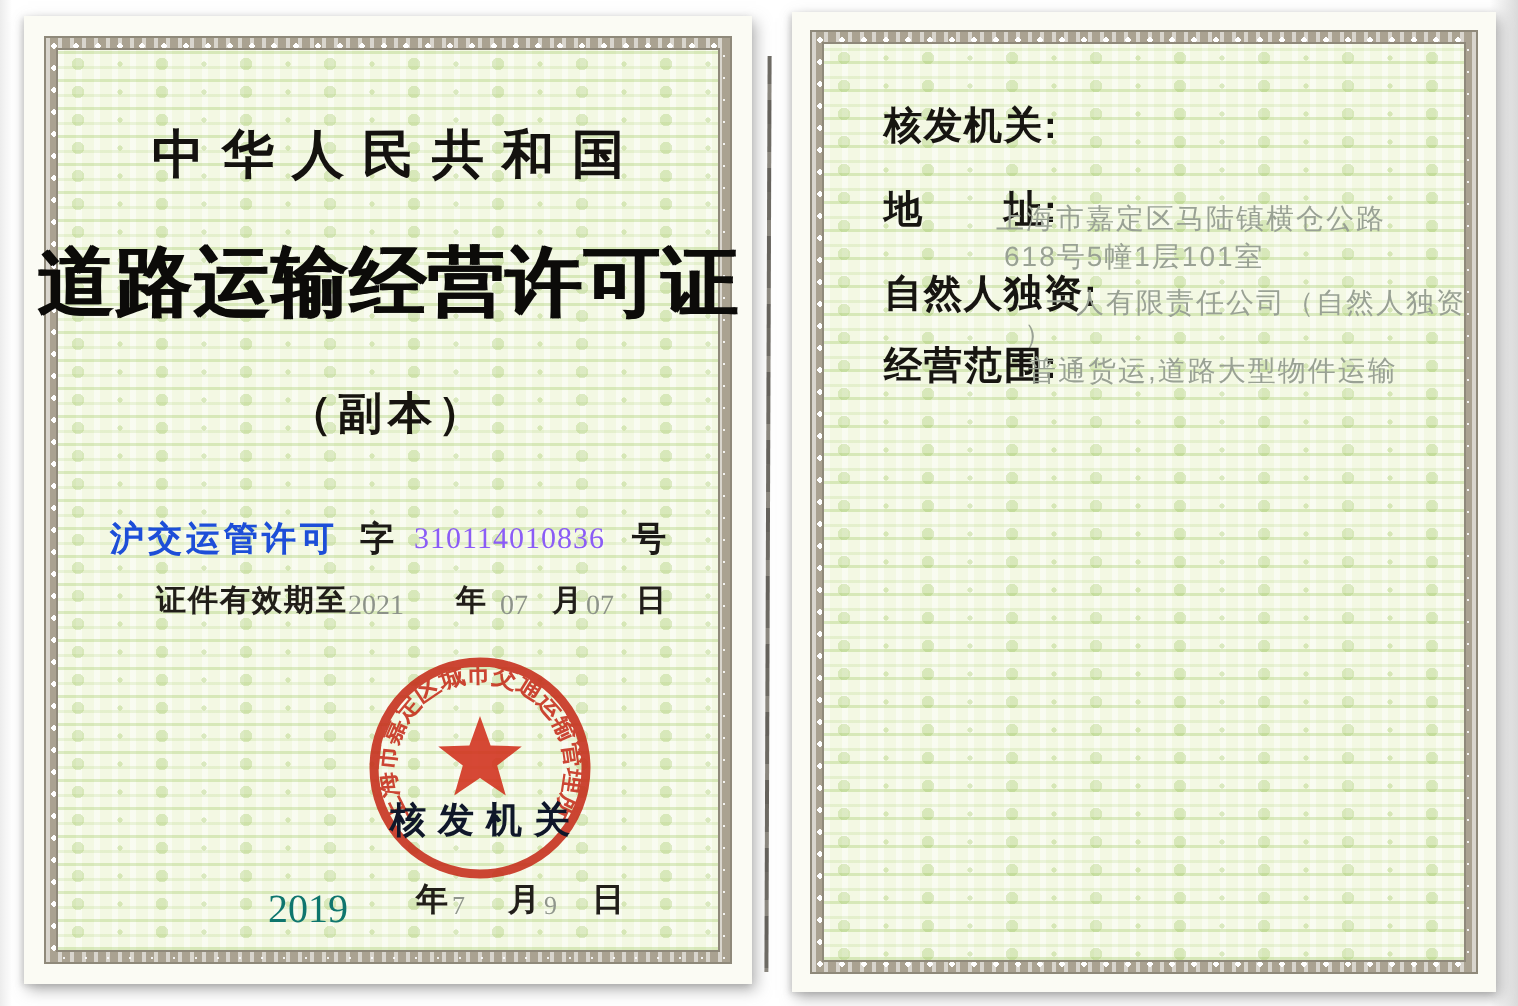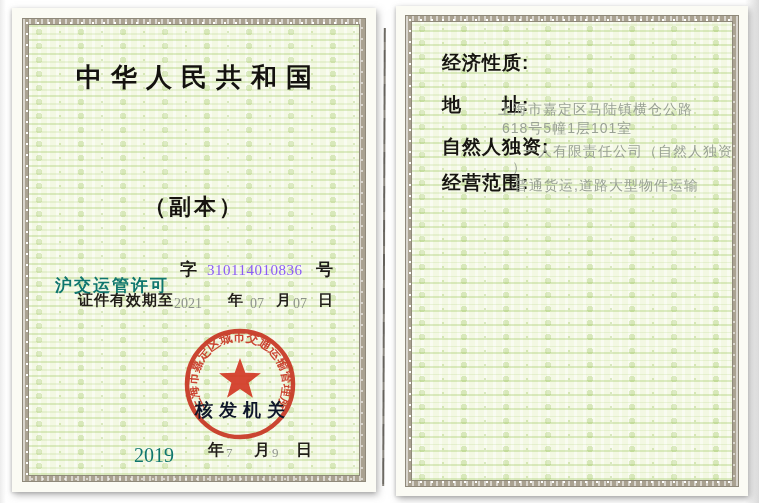--- a/index.html
+++ b/index.html
@@ -63,21 +63,21 @@
     position:absolute;left:0;right:0;top:108px;text-align:center;
     font-size:38px;font-weight:900;color:#0c0b09;letter-spacing:1px;
     text-shadow:1px 0 0 #0c0b09;
   }
   .copy-type{
     position:absolute;left:0;right:0;top:184px;text-align:center;
     font-family:"Liberation Serif","DejaVu Serif",serif;
     font-size:22px;font-weight:600;color:#17140f;letter-spacing:3px;
   }
   .license-row{position:absolute;left:43px;top:250px;width:300px;height:26px;}
-  .license-prefix{position:absolute;left:0;top:16px;font-size:17px;font-weight:bold;color:#0f766e;letter-spacing:2px;}
+  .license-prefix{position:absolute;left:0;top:0;font-size:17px;font-weight:bold;color:#1d4ed8;letter-spacing:2px;}
   .license-zi{position:absolute;left:125px;top:0;font-size:17px;font-weight:bold;color:#1c1a16;}
   .license-number{
     position:absolute;left:152px;top:4px;
     font-family:"Liberation Serif","DejaVu Serif",serif;
     font-size:15px;color:#8b5cf6;letter-spacing:.5px;
   }
   .license-hao{position:absolute;left:261px;top:0;font-size:17px;font-weight:bold;color:#1c1a16;}
   .validity-row{position:absolute;left:46px;top:283px;width:300px;height:24px;font-size:15px;font-weight:bold;color:#211e19;margin-left:20px;}
   .validity-label{position:absolute;left:0;top:0;letter-spacing:1px;}
   .v-year {position:absolute;left:96px; top:5px;font-weight:normal;color:#8c9289;font-family:"Liberation Serif",serif;font-size:14px;}
@@ -119,20 +119,21 @@
 </head>
 <body>
 
 <div class="scan-shade"></div>
 
 <div class="page page-left">
   <div class="frame"></div>
   <div class="inner"></div>
   <div class="content">
     <div class="country-title">中华人民共和国</div>
+    <div class="main-title">道路运输经营许可证</div>
     <div class="copy-type">（副本）</div>
 
     <div class="license-row">
       <span class="license-prefix">沪交运管许可</span>
       <span class="license-zi">字</span>
       <span class="license-number">310114010836</span>
       <span class="license-hao">号</span>
     </div>
 
     <div class="validity-row">
@@ -166,21 +167,21 @@
     </div>
   </div>
 </div>
 
 <div class="fold-line"></div>
 
 <div class="page page-right">
   <div class="frame"></div>
   <div class="inner"></div>
   <div class="content">
-    <span class="field-label lbl-name">经济性质:</span>
+    <span class="field-label lbl-name">核发机关:</span>
 
     <span class="field-label lbl-addr">地　　址:</span>
     <span class="field-value val-addr1">上海市嘉定区马陆镇横仓公路</span>
     <span class="field-value val-addr2">618号5幢1层101室</span>
 
     <span class="field-label lbl-nature">自然人独资:</span>
     <span class="field-value val-nature1">一人有限责任公司（自然人独资</span>
     <span class="field-value val-nature2">）</span>
 
     <span class="field-label lbl-scope">经营范围:</span>

